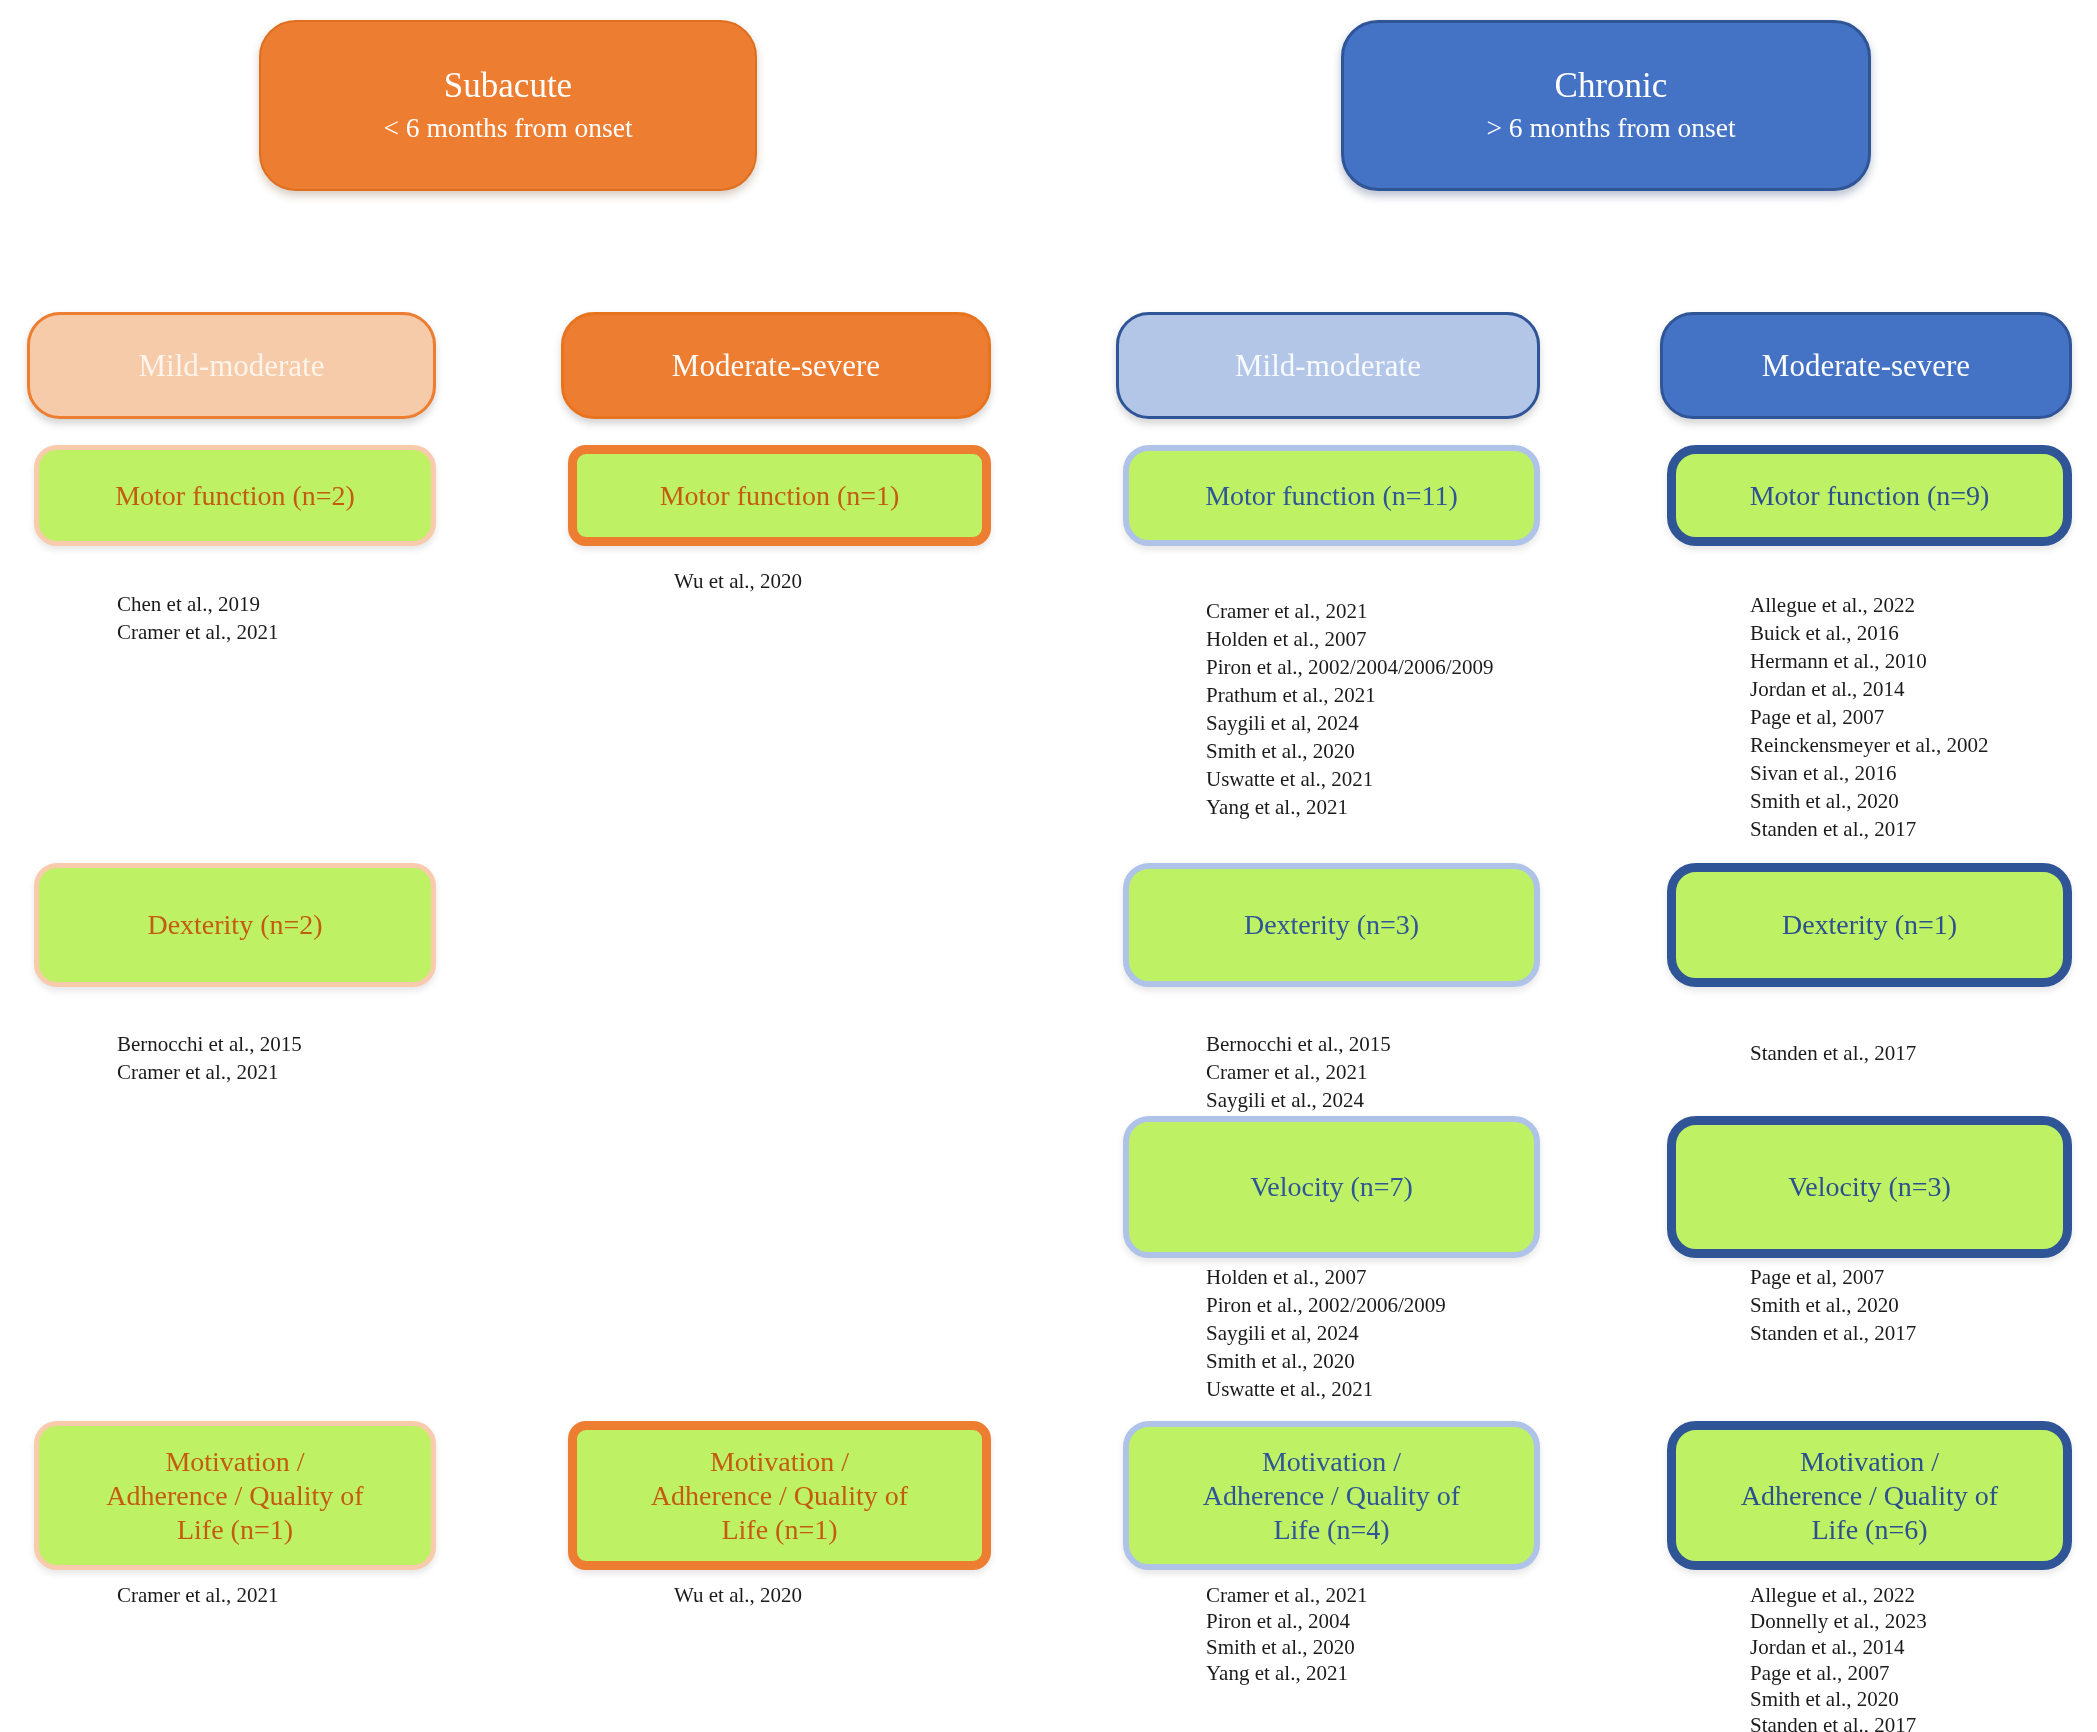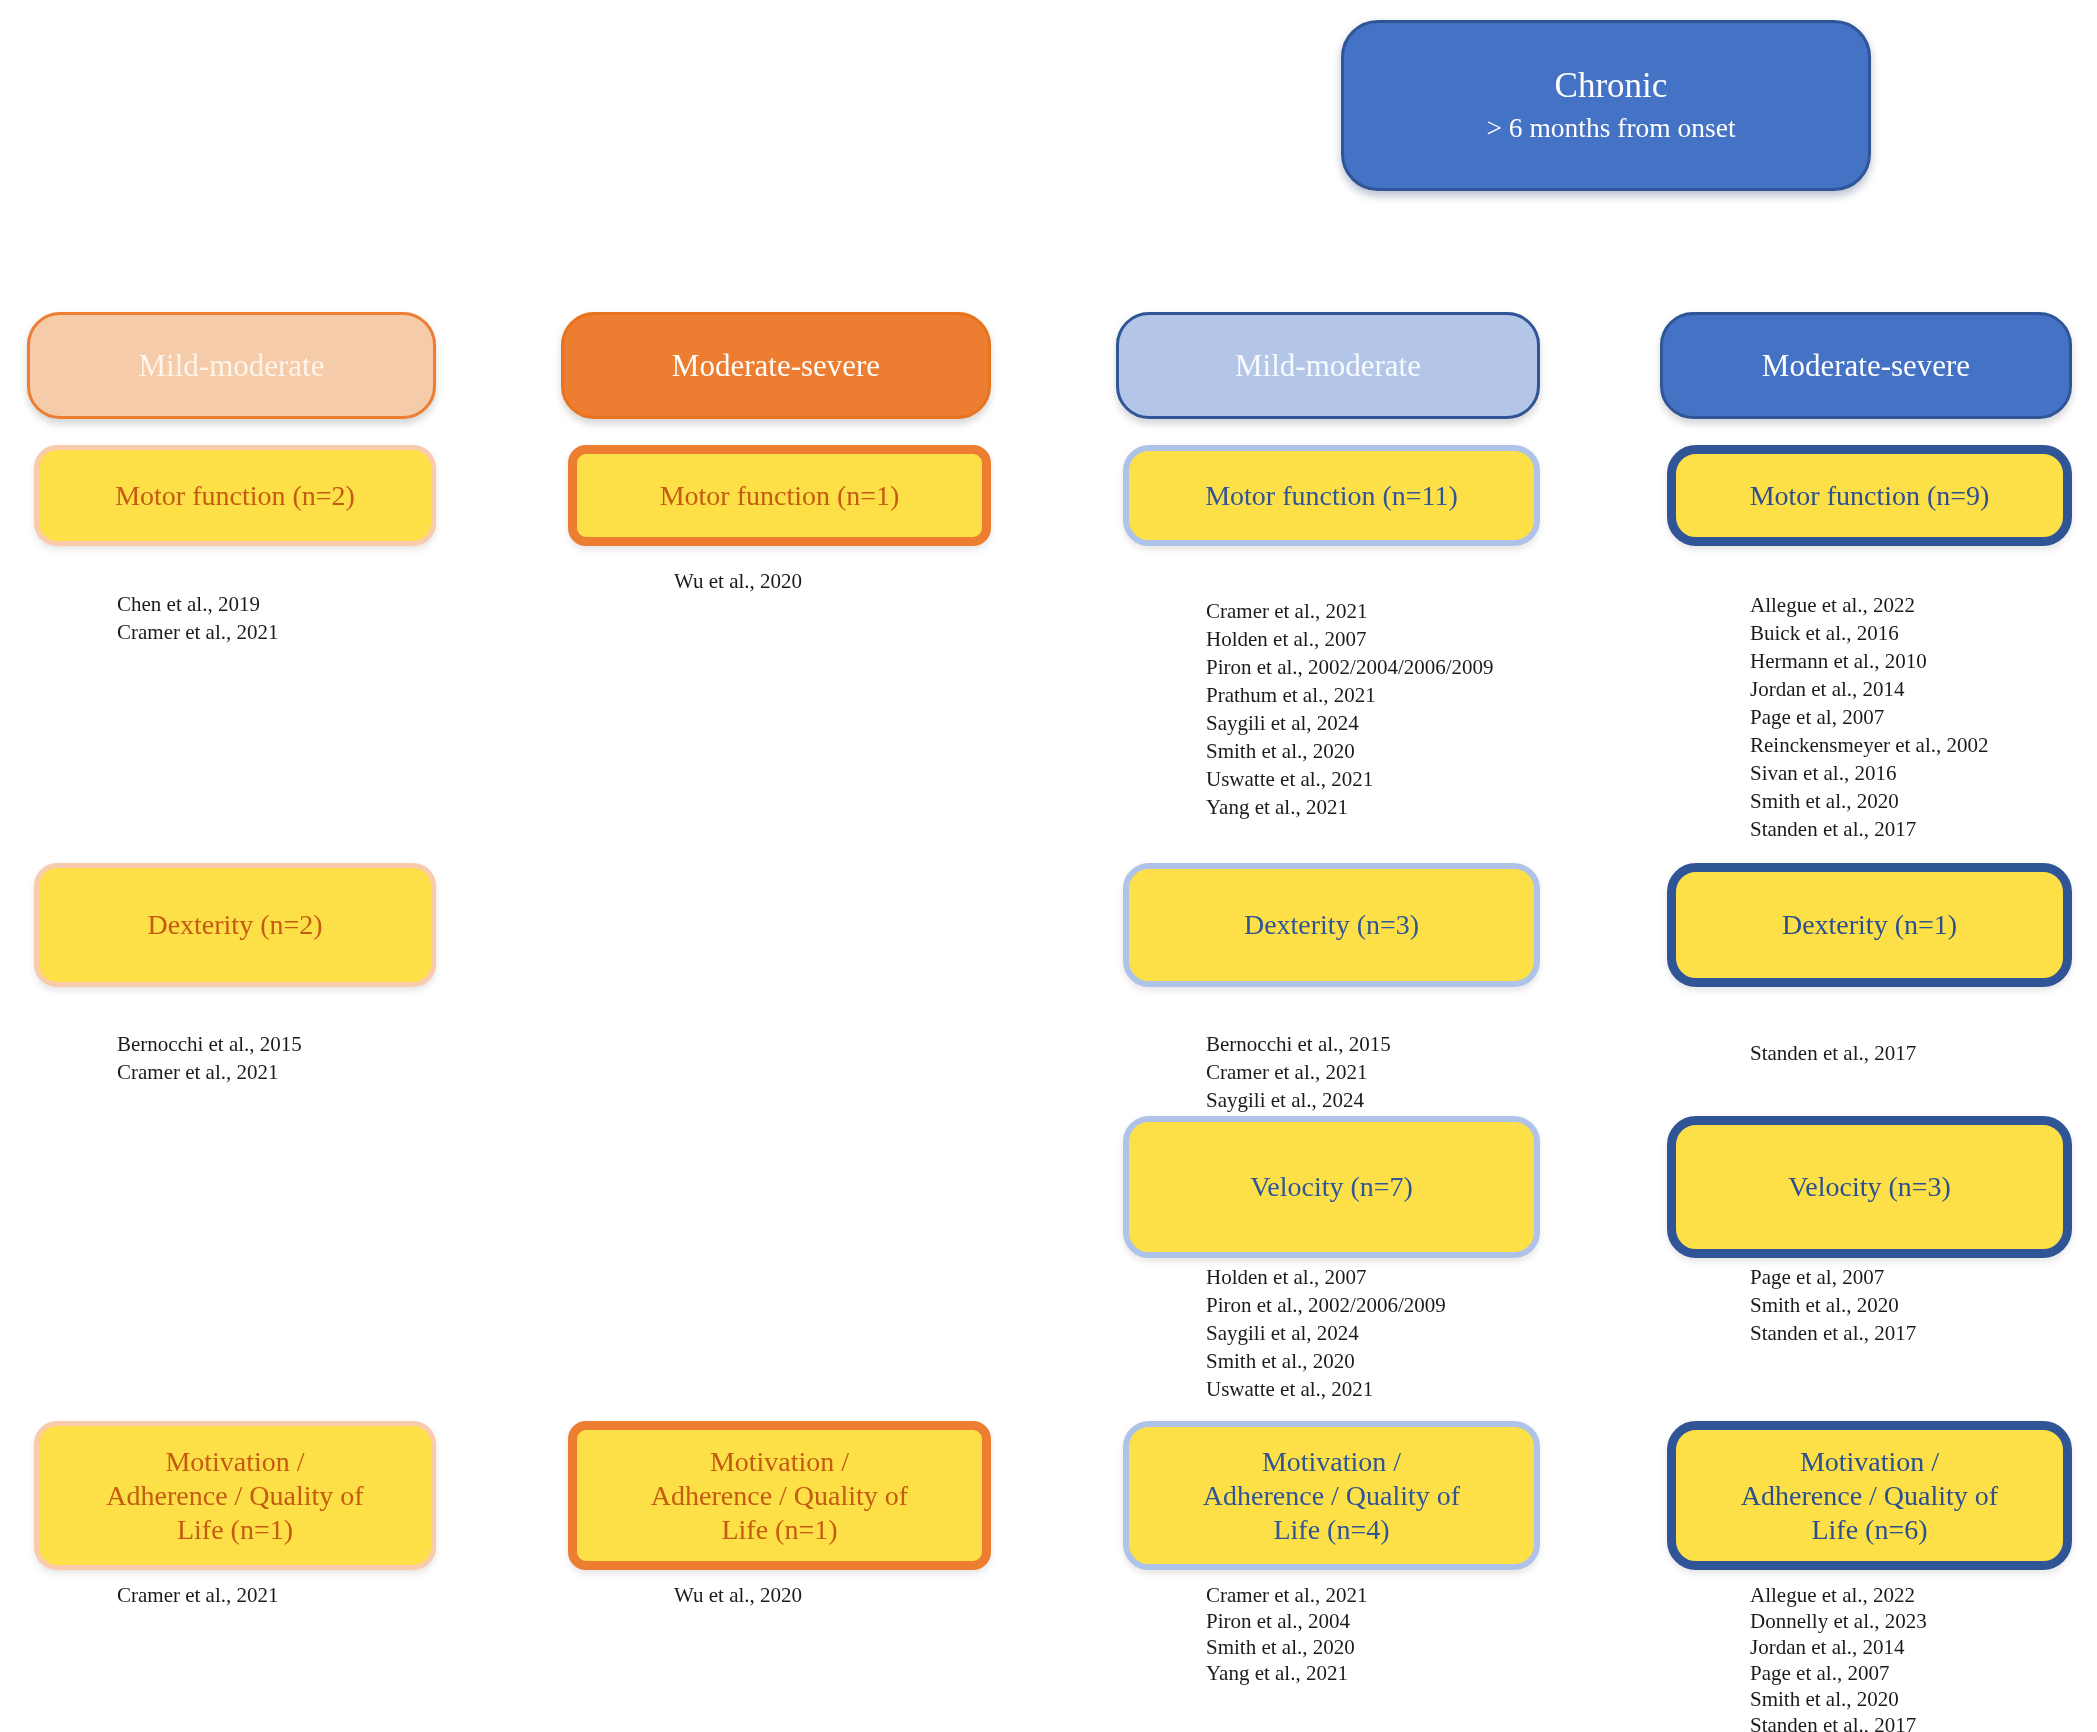--- a/index.html
+++ b/index.html
@@ -28,21 +28,21 @@
     border-radius:33px; display:flex; align-items:center; justify-content:center;
     font-size:31px; box-sizing:border-box; box-shadow:0 4.8px 7.2px rgba(90,90,90,.25);
   }
   .sev-orange-light { background:#F6CBA9; border:3.6px solid #ED7D31; color:#FDF4EB; }
   .sev-orange       { background:#ED7D31; border:3.6px solid #E8731F; color:#FFFDFB; }
   .sev-blue-light   { background:#B4C6E7; border:3.6px solid #2F5597; color:#F7FAFF; }
   .sev-blue         { background:#4472C4; border:3.6px solid #2F5597; color:#FFFFFF; }
 
   
   .box {
-    position:absolute; left:7px; right:0; background:#fde047; box-sizing:border-box;
+    position:absolute; left:7px; right:0; background:#bef264; box-sizing:border-box;
     display:flex; align-items:center; justify-content:center; text-align:center;
     box-shadow:0 3.6px 6px rgba(120,120,120,.18);
   }
   .row-motor { top:445px;  height:101px; }
   .row-dex   { top:863px; height:124px; }
   .row-vel   { top:1116px; height:142px; }
   .row-mot   { top:1421px; height:149px; }
 
   .b-orange-pale { border:5.4px solid  #F8CBAD; border-radius:23px; color:#C55A11; }
   .b-orange      { border:9px solid #ED7D31; border-radius:18px; color:#C55A11; }
@@ -58,20 +58,24 @@
     font-size:21px; line-height:28px; color:#1b1b1b; text-align:left;
   }
   .cits.tight { line-height:26px; }
   .cit { white-space:nowrap; }
 </style>
 </head>
 <body>
 
 <div class="canvas">
 
+  <div class="phase phase-subacute">
+    <div class="phase-title">Subacute</div>
+    <div class="phase-sub">&lt; 6 months from onset</div>
+  </div>
   <div class="phase phase-chronic">
     <div class="phase-title">Chronic</div>
     <div class="phase-sub">&gt; 6 months from onset</div>
   </div>
 
   <div class="col" style="left:27px;width:409px;">
     <div class="sev sev-orange-light">
       <span>Mild-moderate</span>
     </div>
     <div class="box row-motor b-orange-pale">

